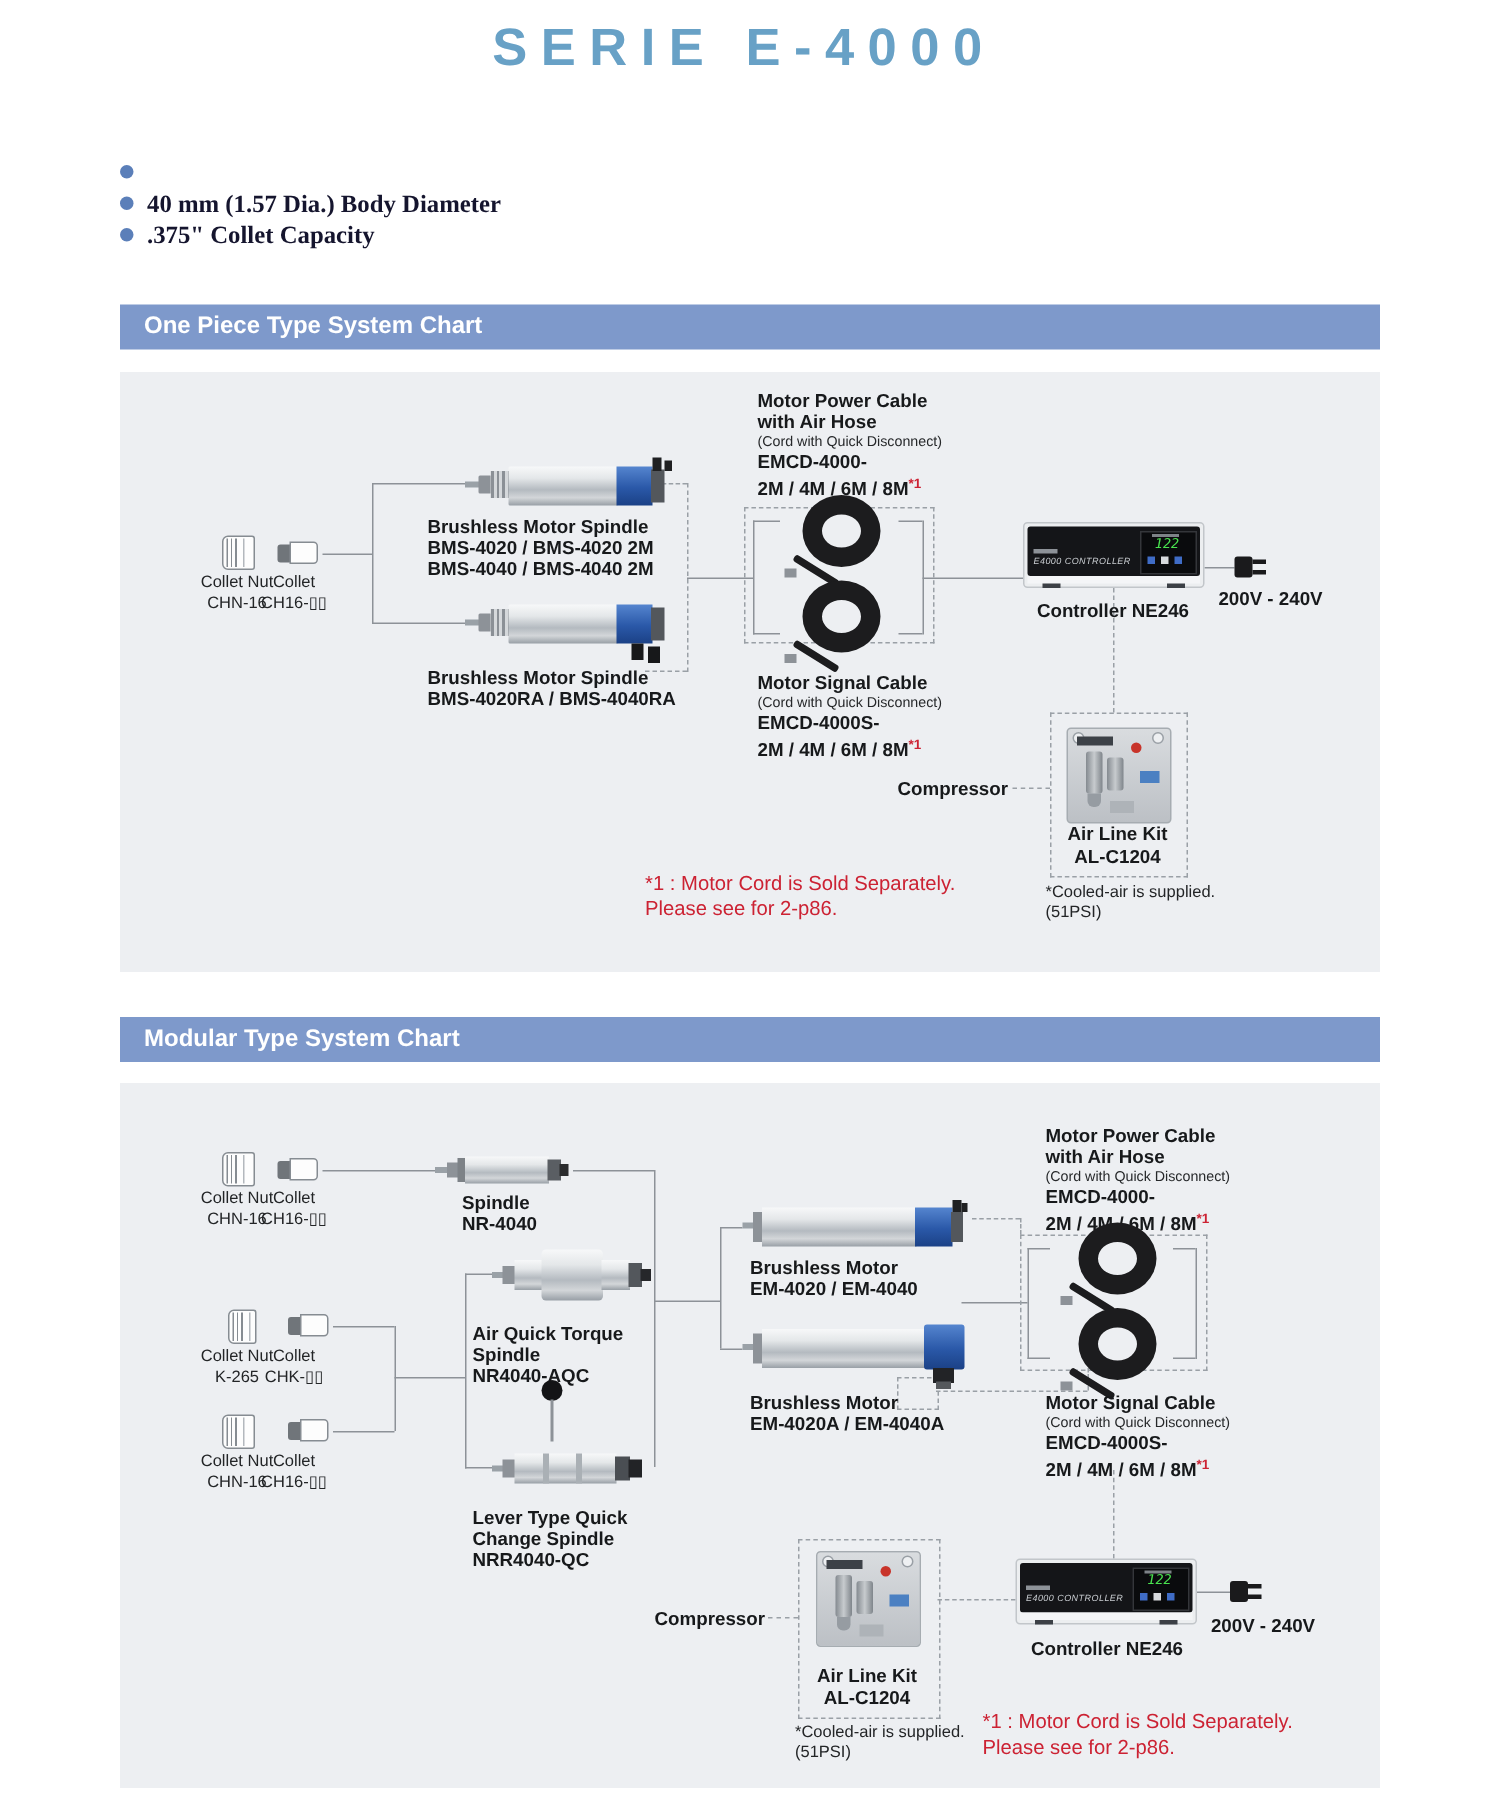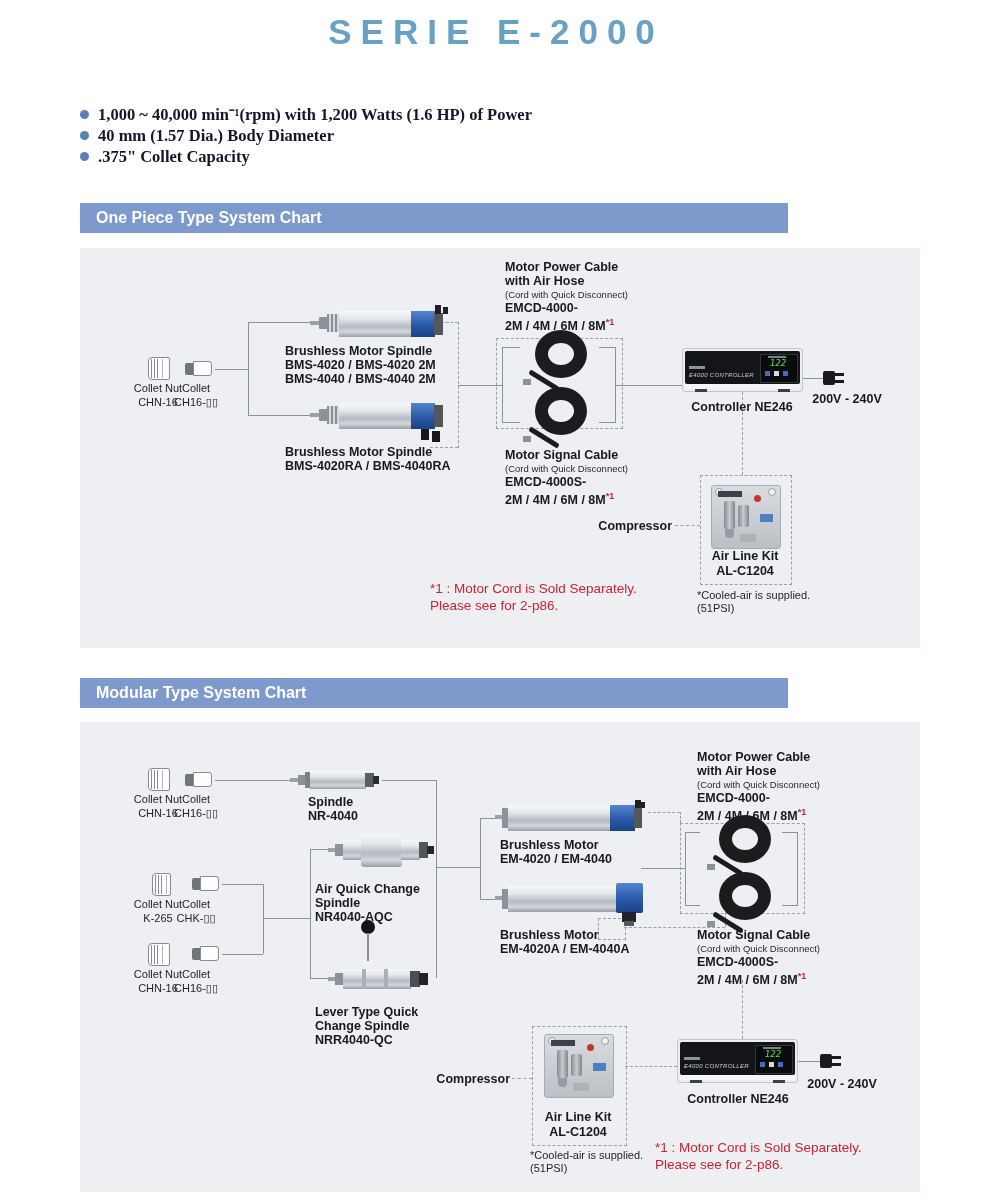--- a/index.html
+++ b/index.html
@@ -9,21 +9,21 @@
   .t1{position:absolute;left:0;right:0;top:12px;text-align:center;font-size:35px;
       font-weight:bold;letter-spacing:9px;color:#68a1c6;}
   .t2{position:absolute;left:0;right:0;top:53px;text-align:center;font-size:40px;
       font-weight:bold;letter-spacing:2px;color:#68a1c6;}
   .bullets{position:absolute;left:80px;top:104px;}
   .brow{height:21px;line-height:21px;font-family:"Liberation Serif",serif;
         font-weight:bold;font-size:16.5px;color:#15152e;white-space:nowrap;}
   .dot{display:inline-block;width:9px;height:9px;border-radius:50%;background:#5b7fb9;
        margin-right:9px;transform:translateY(-1px);}
   
-  .secbar{position:absolute;left:80px;width:708px;height:30px;background:#7e99cb;
+  .secbar{position:absolute;left:80px;width:840px;height:30px;background:#7e99cb;
           color:#fff;font-weight:bold;font-size:16px;line-height:30px;padding-left:16px;
           box-sizing:border-box;}
   .panel{position:absolute;left:80px;width:840px;background:#edeff2;}
   
   .hl{position:absolute;height:1px;background:#8d9298;}
   .vl{position:absolute;width:1px;background:#8d9298;}
   .hd{position:absolute;height:0;border-top:1px dashed #9aa0a6;}
   .vd{position:absolute;width:0;border-left:1px dashed #9aa0a6;}
   .dbx{position:absolute;border:1px dashed #9aa0a6;}
   
@@ -95,23 +95,23 @@
   .ctrl .strip{left:2px;top:35px;width:115px;height:5px;background:#f4f5f7;}
   .ctrl .f1{left:12px;top:40px;width:12px;height:3px;background:#3c4046;}
   .ctrl .f2{left:95px;top:40px;width:12px;height:3px;background:#3c4046;}
   .ball{position:absolute;width:14px;height:14px;border-radius:50%;background:#131416;}
 </style>
 </head>
 <body>
 
 <div class="page">
 
-  <div class="t1">SERIE E-2000</div>
+  <div class="t1">SERIE E-4000</div>
   <div class="bullets">
-    <div class="brow"><span class="dot"></span><span class="inl">1,000 ~ 40,000 min⁻¹(rpm) with 1,200 Watts (1.6 HP) of Power</span></div>
+    <div class="brow"><span class="dot"></span></div>
     <div class="brow"><span class="dot"></span><span class="inl">40 mm (1.57 Dia.) Body Diameter</span></div>
     <div class="brow"><span class="dot"></span><span class="inl">.375" Collet Capacity</span></div>
   </div>
 
   <div class="secbar" style="top:203px;">One Piece Type System Chart</div>
   <div class="panel" style="top:248px;height:400px;">
 
     <i class="hl" style="left:135px;top:121px;width:33px;"></i>
     <i class="vl" style="left:168px;top:74px;height:94px;"></i>
     <i class="hl" style="left:168px;top:74px;width:64px;"></i>
@@ -360,21 +360,21 @@
     <div class="dev" style="left:248px;top:106px;width:107px;height:44px;">
       <i style="left:0;top:20px;width:8px;height:4px;background:#9aa1a7;"></i>
       <i style="left:7px;top:16px;width:9px;height:12px;background:#8d9298;"></i>
       <i class="met" style="left:15px;top:12px;width:19px;height:20px;"></i>
       <i class="met" style="left:33px;top:5px;width:41px;height:34px;border-radius:3px;"></i>
       <i class="met" style="left:73px;top:12px;width:19px;height:20px;"></i>
       <i style="left:91px;top:14px;width:9px;height:16px;background:#53575c;"></i>
       <i style="left:99px;top:18px;width:7px;height:8px;background:#26272a;"></i>
     </div>
     <div class="tb" style="left:235px;top:160px;">
-      <span class="lbl-b">Air Quick Change</span>
+      <span class="lbl-b">Air Quick Torque</span>
       <span class="lbl-b">Spindle</span>
       <span class="lbl-b">NR4040-AQC</span>
     </div>
 
     <div class="ball" style="left:281px;top:198px;"></div>
     <i class="vl" style="left:287px;top:211px;height:28px;width:2px;background:#8d9298;position:absolute;"></i>
     <div class="dev" style="left:248px;top:237px;width:107px;height:40px;">
       <i style="left:0;top:18px;width:8px;height:4px;background:#9aa1a7;"></i>
       <i style="left:7px;top:14px;width:9px;height:12px;background:#8d9298;"></i>
       <i class="met" style="left:15px;top:10px;width:68px;height:20px;"></i>

